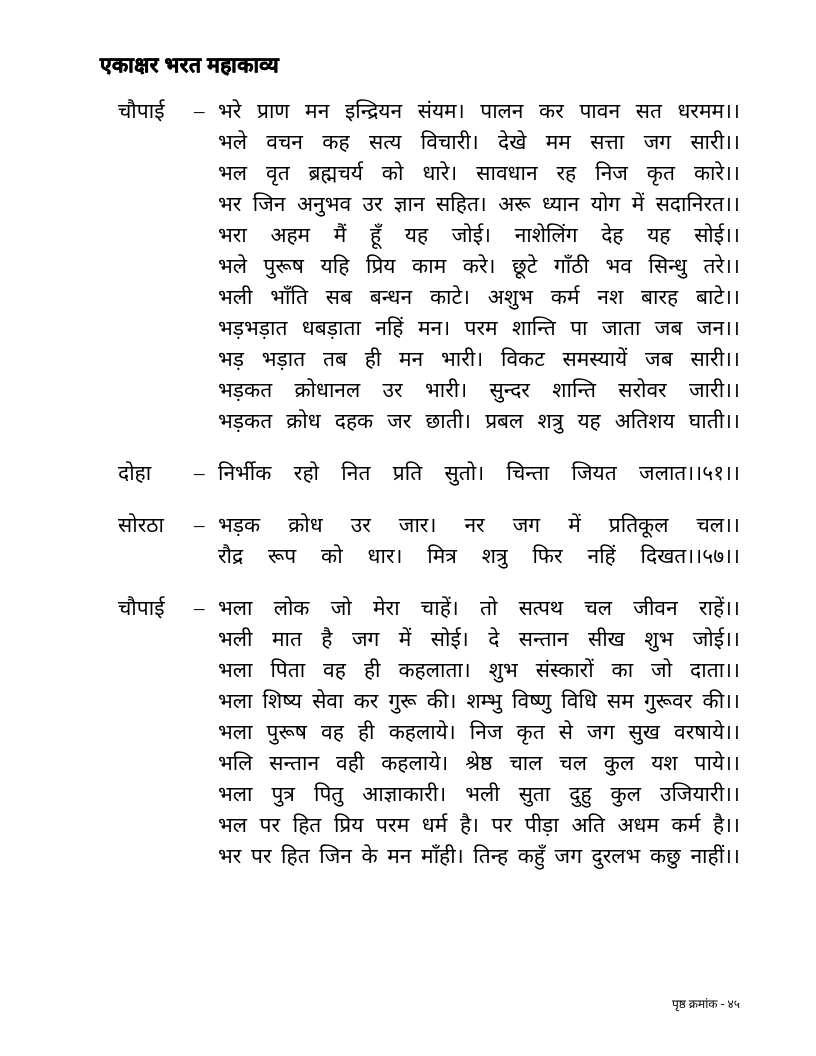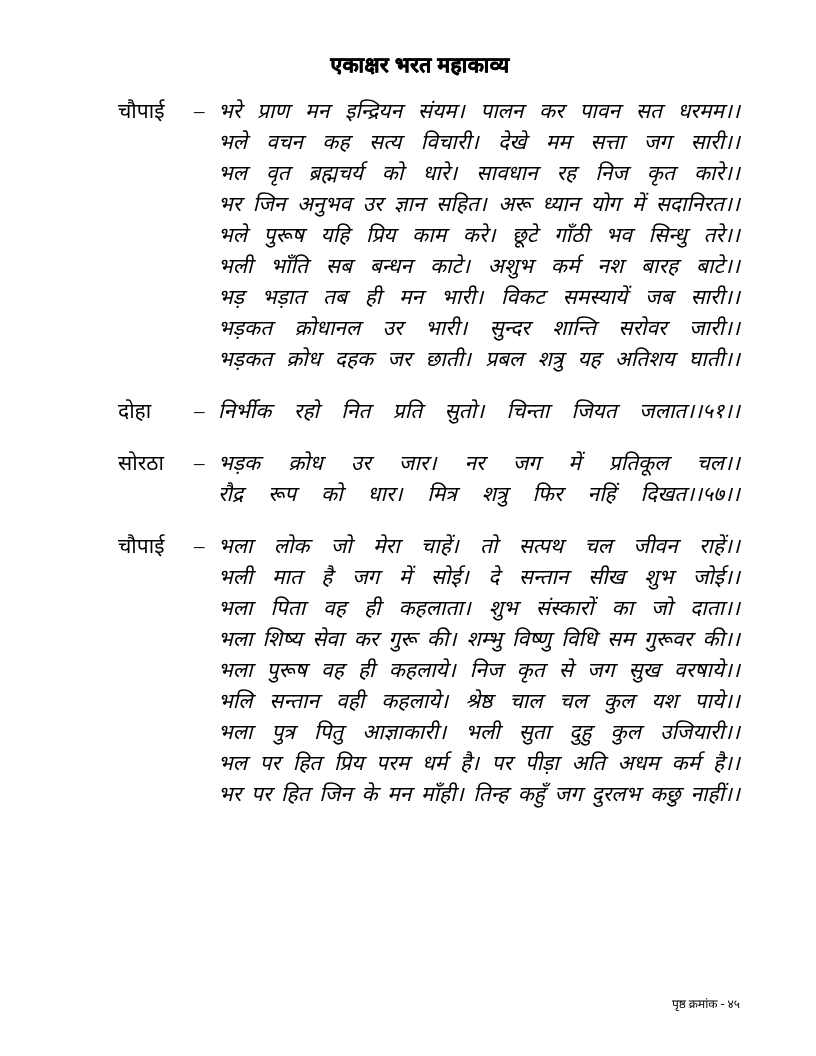--- a/index.html
+++ b/index.html
@@ -12,21 +12,21 @@
   .page {
     position: relative;
     width: 816px;
     height: 1056px;
     background: #ffffff;
     box-sizing: border-box;
     padding: 52px 76px 0 100px;
     overflow: hidden;
   }
   .header {
-    text-align: center;
+    text-align: left;
     font-weight: bold;
     font-size: 21px;
     line-height: 26px;
     letter-spacing: 0.5px;
     margin-bottom: 18px;
     -webkit-text-stroke: 0.6px #000;
   }
   .section {
     display: flex;
     align-items: flex-start;
@@ -50,21 +50,20 @@
     flex: 1;
     min-width: 0;
   }
   .verse-line {
     margin: 0;
     font-size: 21px;
     line-height: 31px;
     text-align: justify;
     text-align-last: justify;
     white-space: normal;
-    font-style: italic;
   }
   .footer {
     position: absolute;
     right: 76px;
     bottom: 42px;
     font-size: 12px;
     line-height: 20px;
   }
 </style>
 </head>
@@ -75,22 +74,24 @@
   <div class="header">एकाक्षर भरत महाकाव्य</div>
 
   <div class="section">
     <div class="label-col">चौपाई</div>
     <div class="dash-col">–</div>
     <div class="verse-col">
       <p class="verse-line">भरे प्राण मन इन्द्रियन संयम। पालन कर पावन सत धरमम।।</p>
       <p class="verse-line">भले वचन कह सत्य विचारी। देखे मम सत्ता जग सारी।।</p>
       <p class="verse-line">भल वृत ब्रह्मचर्य को धारे। सावधान रह निज कृत कारे।।</p>
       <p class="verse-line">भर जिन अनुभव उर ज्ञान सहित। अरू ध्यान योग में सदानिरत।।</p>
+      <p class="verse-line">भरा अहम मैं हूँ यह जोई। नाशेलिंग देह यह सोई।।</p>
       <p class="verse-line">भले पुरूष यहि प्रिय काम करे। छूटे गाँठी भव सिन्धु तरे।।</p>
       <p class="verse-line">भली भाँति सब बन्धन काटे। अशुभ कर्म नश बारह बाटे।।</p>
+      <p class="verse-line">भड़भड़ात धबड़ाता नहिं मन। परम शान्ति पा जाता जब जन।।</p>
       <p class="verse-line">भड़ भड़ात तब ही मन भारी। विकट समस्यायें जब सारी।।</p>
       <p class="verse-line">भड़कत क्रोधानल उर भारी। सुन्दर शान्ति सरोवर जारी।।</p>
       <p class="verse-line">भड़कत क्रोध दहक जर छाती। प्रबल शत्रु यह अतिशय घाती।।</p>
     </div>
   </div>
 
   <div class="section">
     <div class="label-col">दोहा</div>
     <div class="dash-col">–</div>
     <div class="verse-col">

